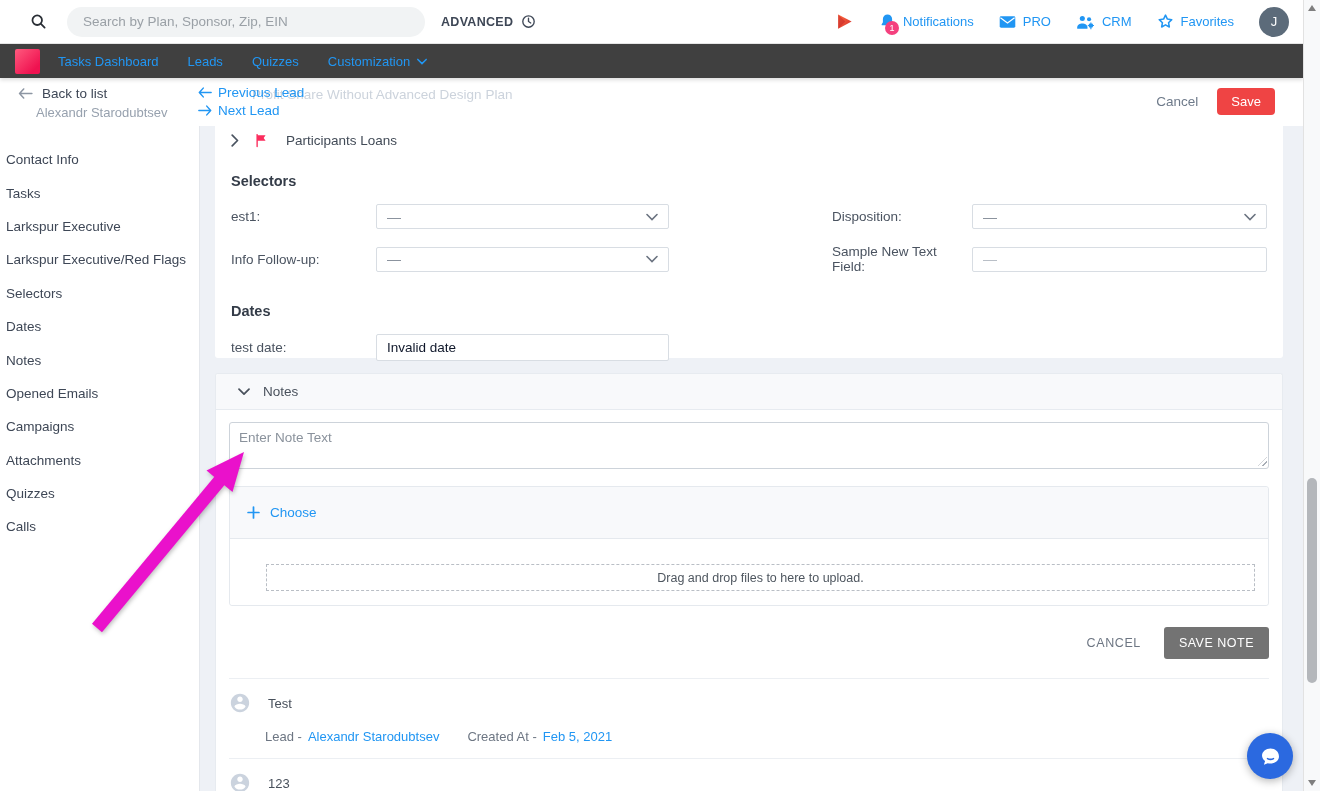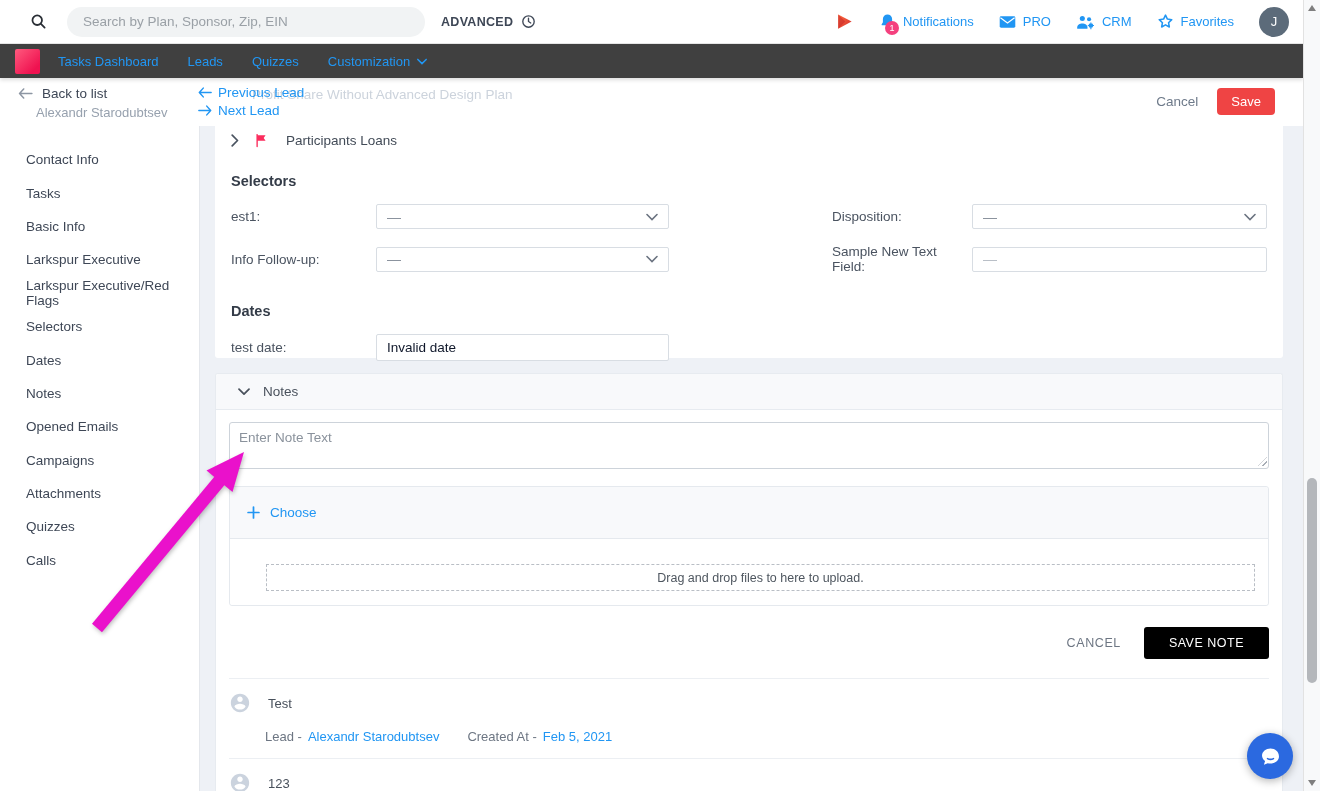--- a/index.html
+++ b/index.html
@@ -47,21 +47,21 @@
   .hdr-actions { position:absolute; right:28px; top:10px; display:flex; align-items:center; gap:19px; }
   .cancel-btn { color:#6e7a8a; font-size:13.5px; cursor:pointer; }
   .save-btn { background:#ef4444; color:#fff; font-size:13px; border:none; border-radius:4px;
               padding:6px 14px; cursor:pointer; font-family:"Liberation Sans",sans-serif; }
 
   
   .page-body { position:absolute; top:126px; left:0; right:17px; bottom:0; background:#eef1f6; }
   .sidebar { position:absolute; left:0; top:0; bottom:0; width:200px; background:#fff;
              border-right:1px solid #e4e7ec; padding-top:17px; }
   .sidebar ul { list-style:none; }
-  .sidebar li { height:33.4px; padding-left:26px; display:flex; align-items:center;
+  .sidebar li { height:33.4px; padding-left:6px; display:flex; align-items:center;
                 font-size:13.5px; color:#3e4756; cursor:pointer; }
   .main { position:absolute; left:201px; right:0; top:0; bottom:0; }
 
   .card1 { position:absolute; left:14px; top:0; width:1068px; height:232px; background:#fff;
            border-radius:0 0 3px 3px; padding:0 16px; }
   .collapsed-row { padding-top:7px; display:flex; align-items:center; cursor:pointer; }
   .collapsed-row .lbl { margin-left:17px; font-size:13.5px; color:#424b57; }
   .collapsed-row .flag { margin-left:15px; }
   .sec-heading { font-size:14.5px; font-weight:bold; color:#343c48; }
   .h-selectors { margin-top:25px; }
@@ -94,22 +94,22 @@
   .upload { margin-top:17px; border:1px solid #e5e9ee; border-radius:3px; }
   .upload-head { height:52px; background:#f8f9fb; border-bottom:1px solid #e5e9ee; display:flex;
            align-items:center; padding-left:17px; border-radius:3px 3px 0 0; }
   .choose-btn { display:flex; align-items:center; gap:10px; color:#2196f3; font-size:13.5px; cursor:pointer; }
   .upload-body { background:#fff; height:66px; position:relative; border-radius:0 0 3px 3px; }
   .dropzone { position:absolute; left:12px; right:13px; top:25px; height:27px;
            border:1px dashed #b9bec5; display:flex; align-items:center; justify-content:center;
            font-size:12.5px; color:#4e565f;margin-left:24px; }
   .note-actions { display:flex; justify-content:flex-end; align-items:center; margin-top:21px; gap:23px; }
   .cancel-note { color:#6d7683; font-size:12.5px; letter-spacing:.6px; cursor:pointer; }
-  .save-note { background:#000000; color:#fff; font-size:12.5px; letter-spacing:.5px; border:none;
-           border-radius:3px; padding:9px 25px; cursor:pointer; font-family:"Liberation Sans",sans-serif; }
+  .save-note { background:#737373; color:#fff; font-size:12.5px; letter-spacing:.5px; border:none;
+           border-radius:3px; padding:9px 15px; cursor:pointer; font-family:"Liberation Sans",sans-serif; }
   .notes-list { margin-top:19px; }
   .note-item { border-top:1px solid #eceff3; padding:13px 0 14px 0; }
   .note-head { display:flex; align-items:center; gap:17px; }
   .note-text { font-size:13px; color:#49515c; }
   .note-meta { margin-top:15px; margin-left:36px; display:flex; align-items:center; font-size:13px; }
   .meta-gray { color:#6d7683; }
   .meta-link { color:#2196f3; cursor:pointer; }
   .meta-gap { width:6px; }
   .meta-sep { width:28px; }
 
@@ -260,23 +260,20 @@
 
 <div class="page-body">
 
   <div class="sidebar">
     <ul>
       <li>
           <span>Contact Info</span>
         </li>
       <li>
           <span>Tasks</span>
-        </li>
-      <li>
-          <span>Basic Info</span>
         </li>
       <li>
           <span>Larkspur Executive</span>
         </li>
       <li>
           <span>Larkspur Executive/Red Flags</span>
         </li>
       <li>
           <span>Selectors</span>
         </li>

